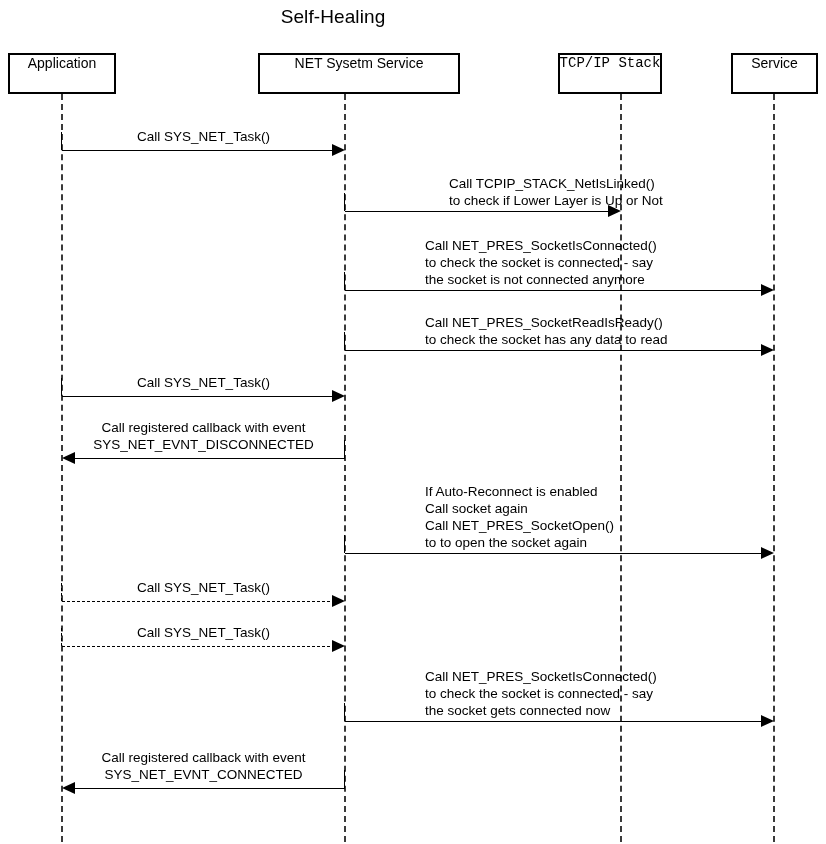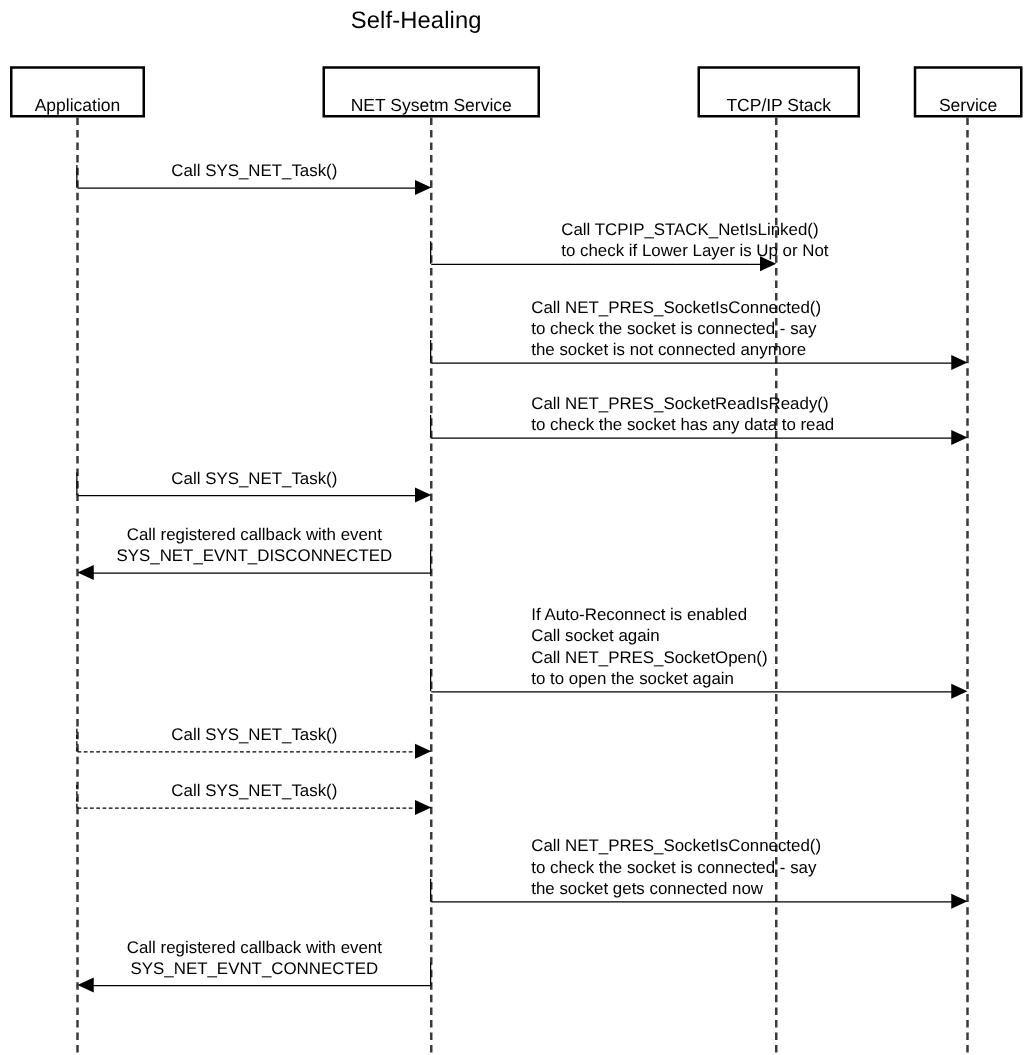--- a/index.html
+++ b/index.html
@@ -28,21 +28,21 @@
     font-size: 19px;
     color: #000000;
     letter-spacing: 0.1px;
   }
   .lifeline-box {
     position: absolute;
     box-sizing: border-box;
     border: 2px solid #000000;
     background: #ffffff;
     display: flex;
-    align-items: flex-end;
+    align-items: flex-start;
     justify-content: center;
     font-size: 14px;
     color: #000000;
     white-space: nowrap;
   }
   .lifeline-line {
     position: absolute;
     width: 0;
     border-left: 2px dashed #3a3a3a;
   }
@@ -91,24 +91,24 @@
 <body>
 
 <div id="diagram-root">
 
   <div id="diagram-title">Self-Healing</div>
 
   <div id="participants-layer">
       <div class="lifeline-box" style="left: 8px; top: 53px; width: 108px; height: 41px;">
         <span>Application</span>
       </div>
-      <div class="lifeline-box" style="left: 258px; top: 53px; width: 174px; height: 41px;">
+      <div class="lifeline-box" style="left: 258px; top: 53px; width: 202px; height: 41px;">
         <span>NET Sysetm Service</span>
       </div>
-      <div class="lifeline-box" style="left: 558px; top: 53px; width: 130px; height: 41px;">
+      <div class="lifeline-box" style="left: 558px; top: 53px; width: 104px; height: 41px; font-family: Liberation Mono, monospace;">
         <span>TCP/IP Stack</span>
       </div>
       <div class="lifeline-box" style="left: 731px; top: 53px; width: 87px; height: 41px;">
         <span>Service</span>
       </div>
     </div>
   <div id="lifelines-layer">
       <div class="lifeline-line" style="left: 61px; top: 94px; height: 748px;"></div>
       <div class="lifeline-line" style="left: 344px; top: 94px; height: 748px;"></div>
       <div class="lifeline-line" style="left: 620px; top: 94px; height: 748px;"></div>

